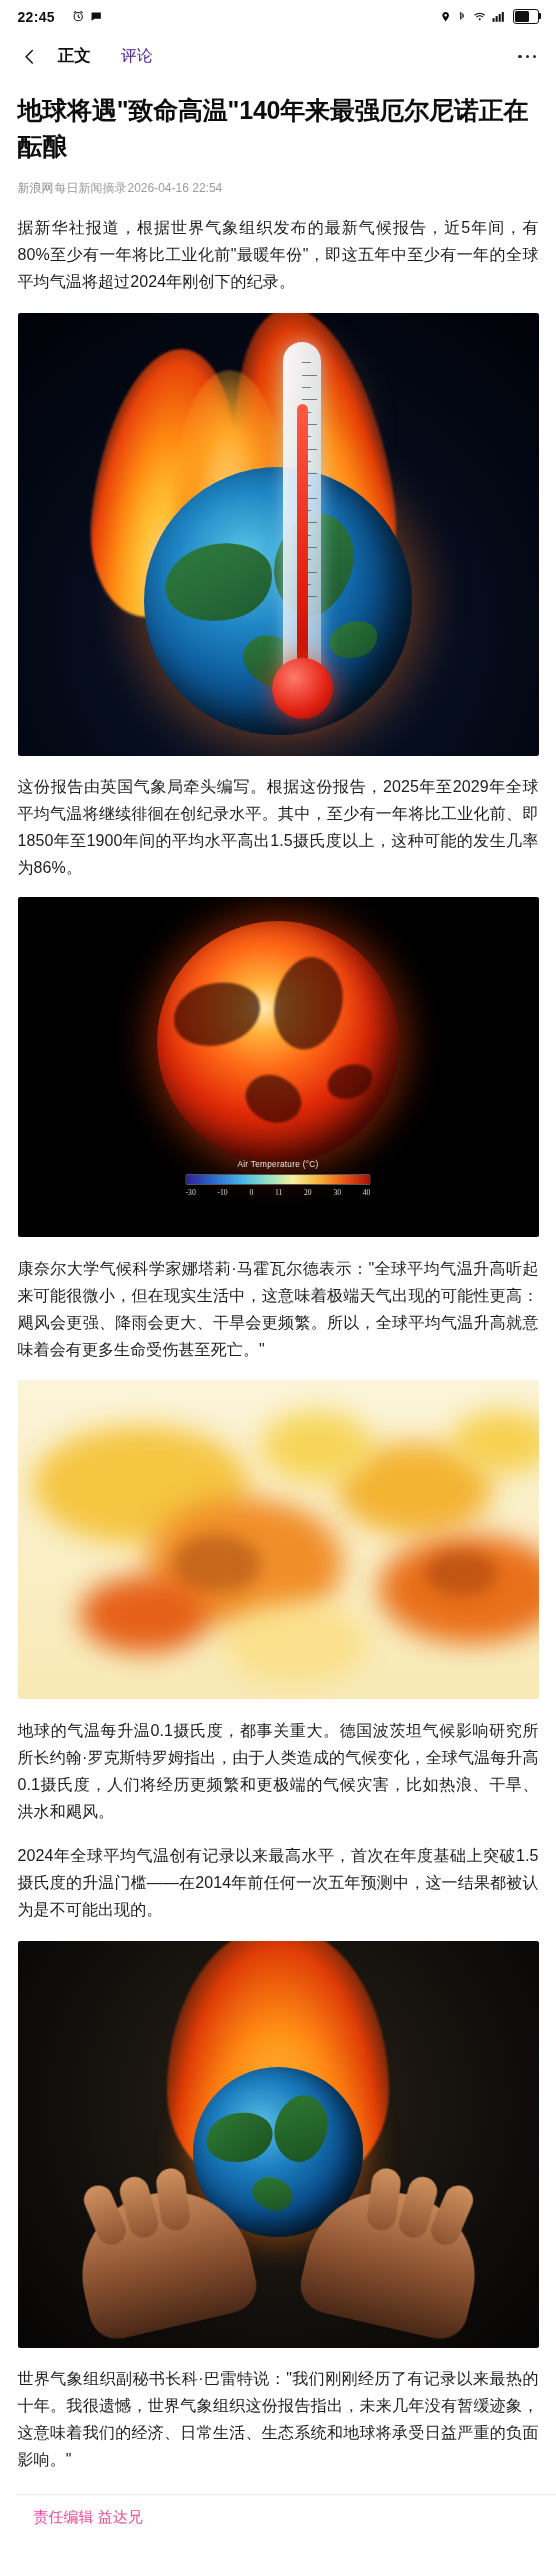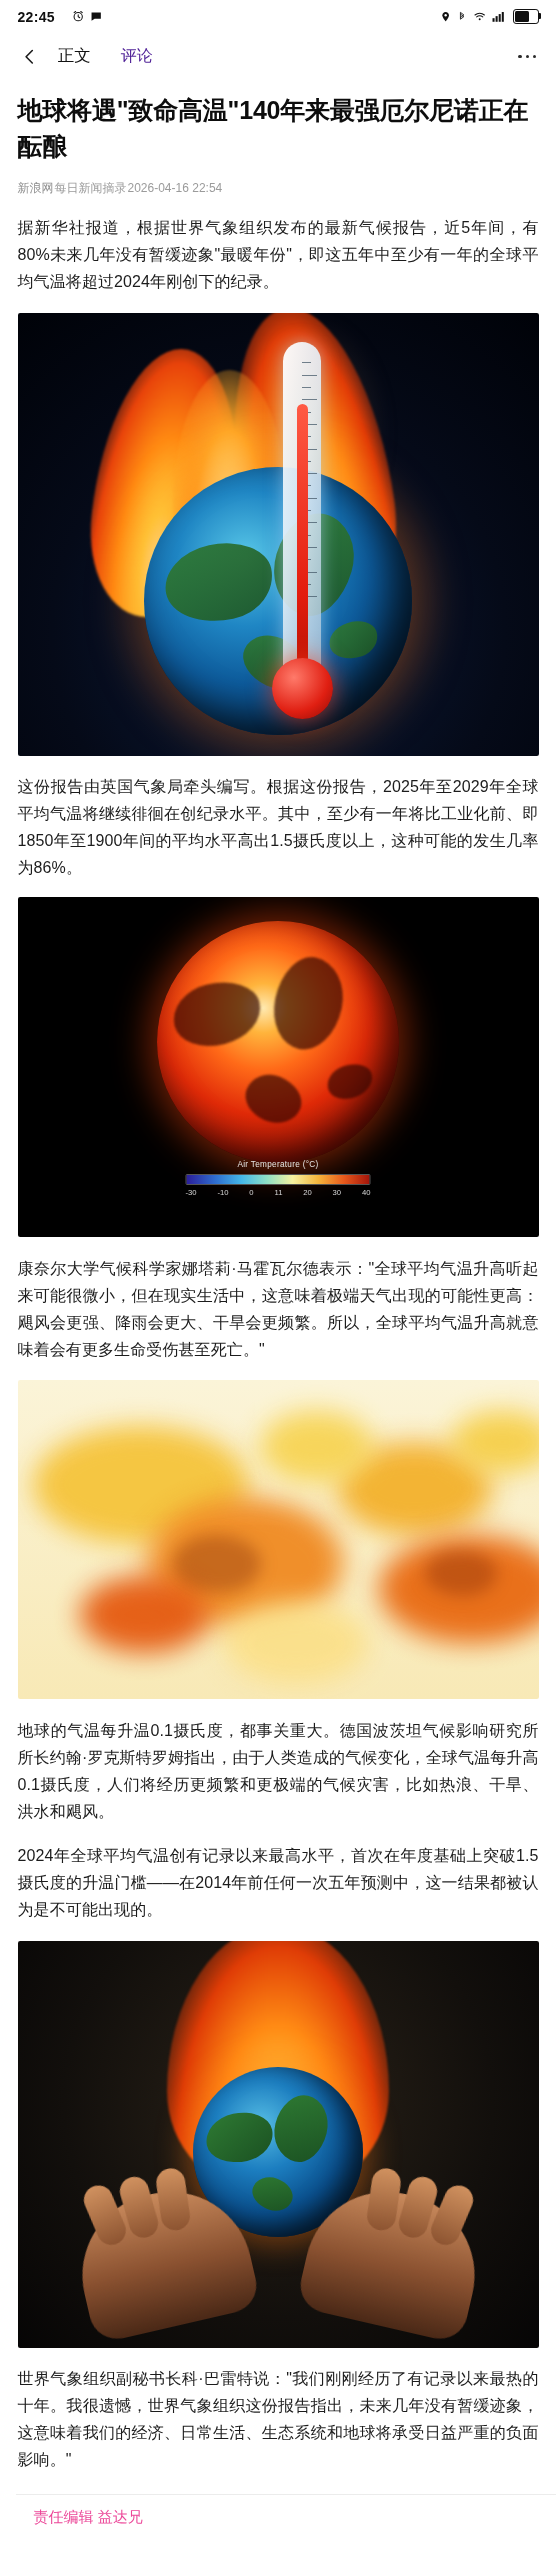--- a/index.html
+++ b/index.html
@@ -101,21 +101,21 @@
     gap: 30px;
     margin-left: 13.4px;
   }
   .nav-tab {
     font-size: 16px;
     color: #4c1d95;
     padding-bottom: 1px;
   }
   .nav-tab.active {
     color: #111111;
-    font-weight: 400;
+    font-weight: 700;
     font-size: 16.5px;
   }
   .nav-spacer { flex: 1 1 auto; }
   .nav-more {
     display: flex;
     align-items: center;
     gap: 3.6px;
     padding-right: 5.2px;
   }
   .nav-more .dot {
@@ -313,21 +313,21 @@
     border-radius: 1.5px;
     background: linear-gradient(90deg,#2b1e9a 0%, #2f6fd0 16%, #45b7e8 30%, #8fe0c6 44%, #f6f2a0 58%, #f5b53c 72%, #e8591c 86%, #a3140a 100%);
     border: 0.5px solid #555;
   }
   .fig2 .scale .labels {
     display: flex;
     justify-content: space-between;
     margin-top: 3.6px;
     font-size: 7.7px;
     color: #d8d8d8;
-    font-family: Liberation Sans, sans-serif;
+    font-family: Liberation Serif, serif;
   }
   .fig2 .scale .cap {
     text-align: center;
     font-size: 8.2px;
     color: #e6e6e6;
     margin-bottom: 4.6px;
     letter-spacing: 0.3px;
   }
 
   
@@ -511,21 +511,21 @@
   <div class="article">
 
     <h1 class="headline">地球将遇"致命高温"140年来最强厄尔尼诺正在酝酿</h1>
 
     <div class="meta">
       <span class="src-badge">新浪网</span>
       <span>每日新闻摘录</span>
       <span>2026-04-16 22:54</span>
     </div>
 
-    <p class="para">据新华社报道，根据世界气象组织发布的最新气候报告，近5年间，有80%未来几年没有暂缓迹象"最暖年份"，即这五年中至少有一年的全球平均气温将超过2024年刚创下的纪录。</p>
+    <p class="para">据新华社报道，根据世界气象组织发布的最新气候报告，近5年间，有80%至少有一年将比工业化前"最暖年份"，即这五年中至少有一年的全球平均气温将超过2024年刚创下的纪录。</p>
 
     <div class="figure fig1">
       <div class="smoke"></div>
       <div class="flame flame-a"></div>
       <div class="flame flame-b"></div>
       <div class="flame flame-c"></div>
       <div class="globe">
         <div class="land l1"></div>
         <div class="land l2"></div>
         <div class="land l3"></div>

